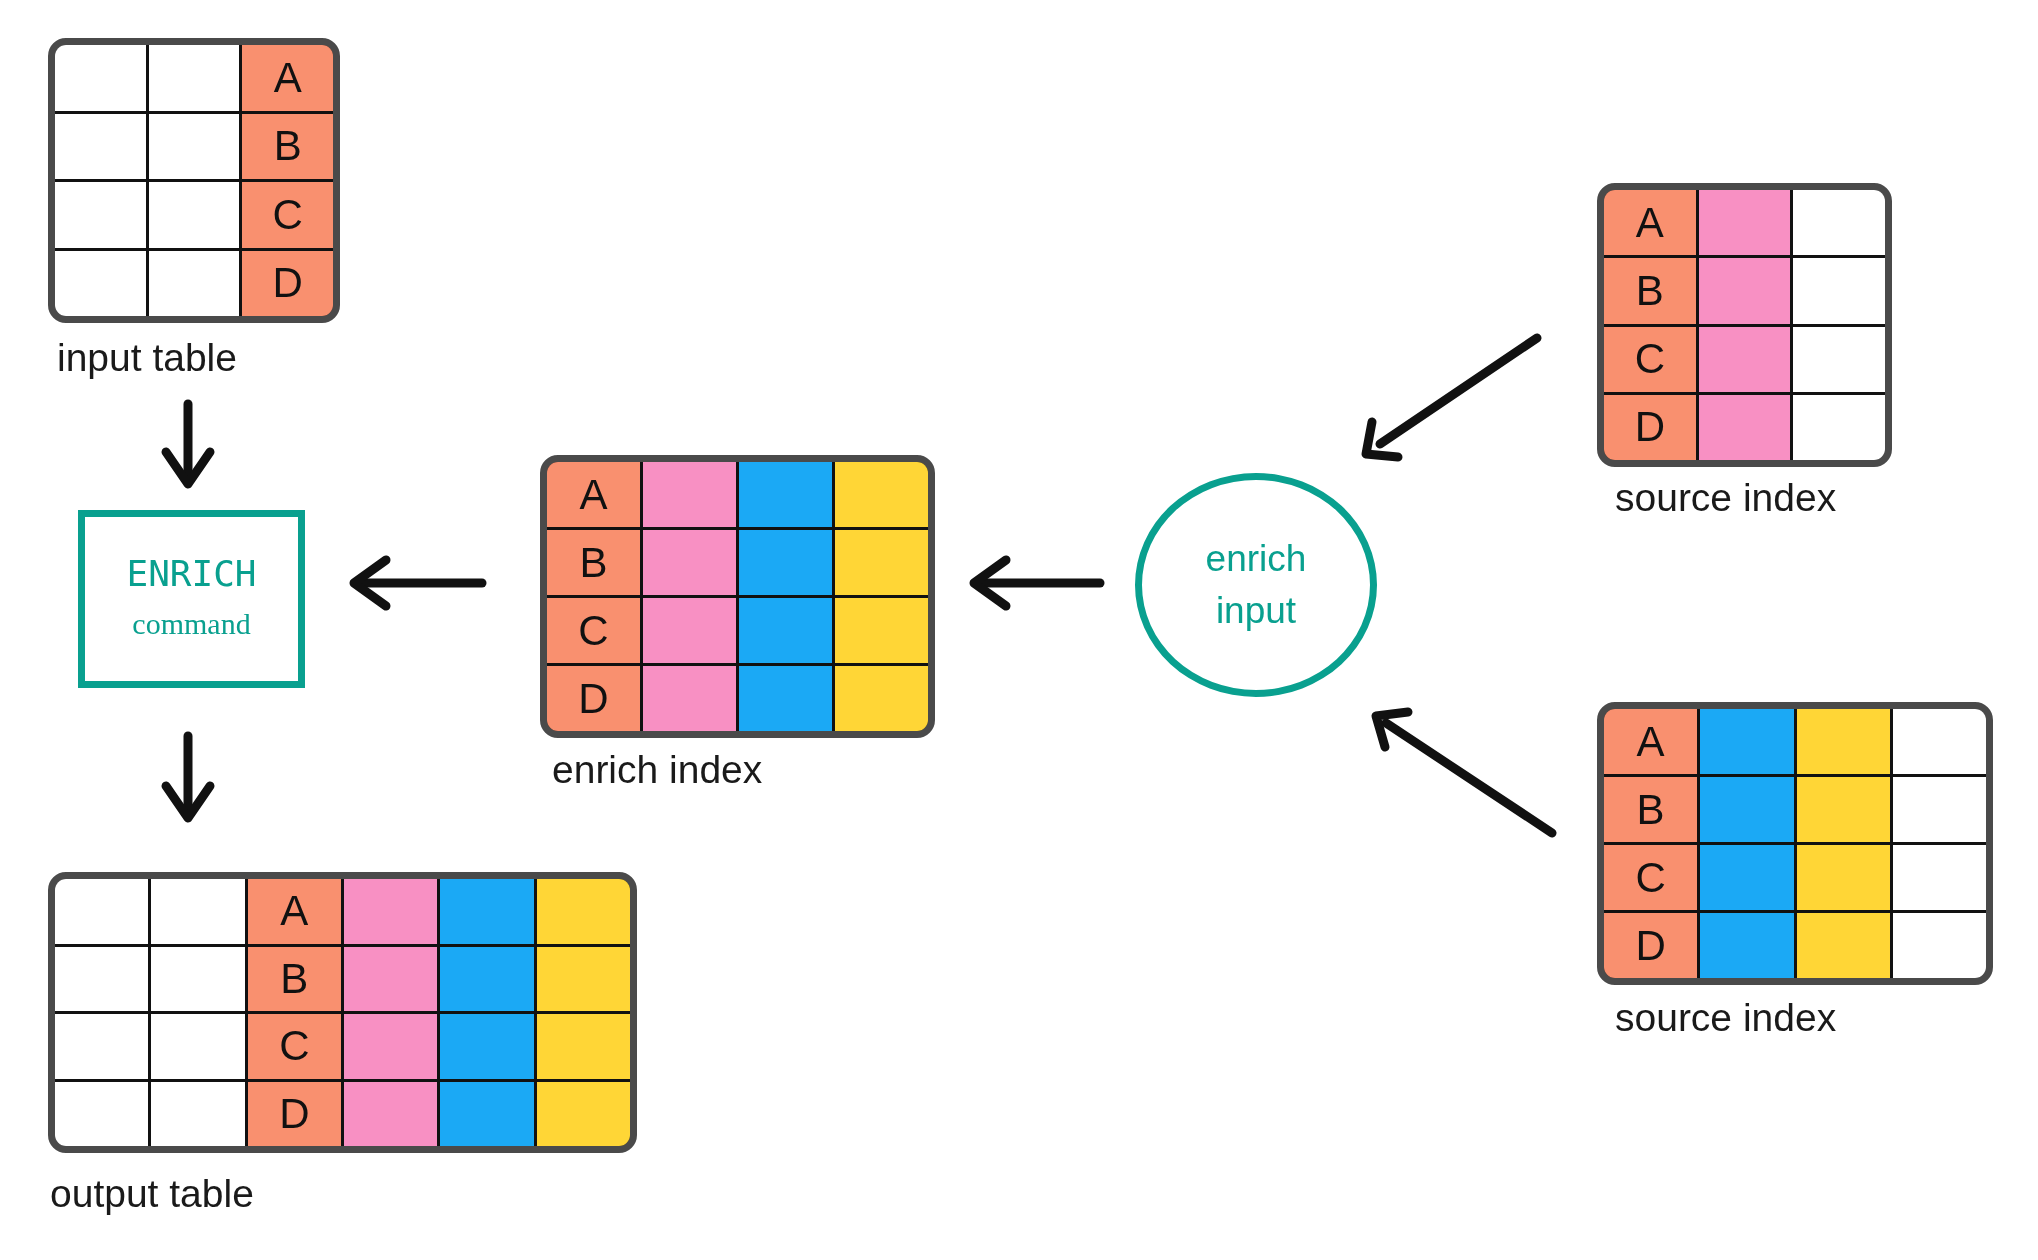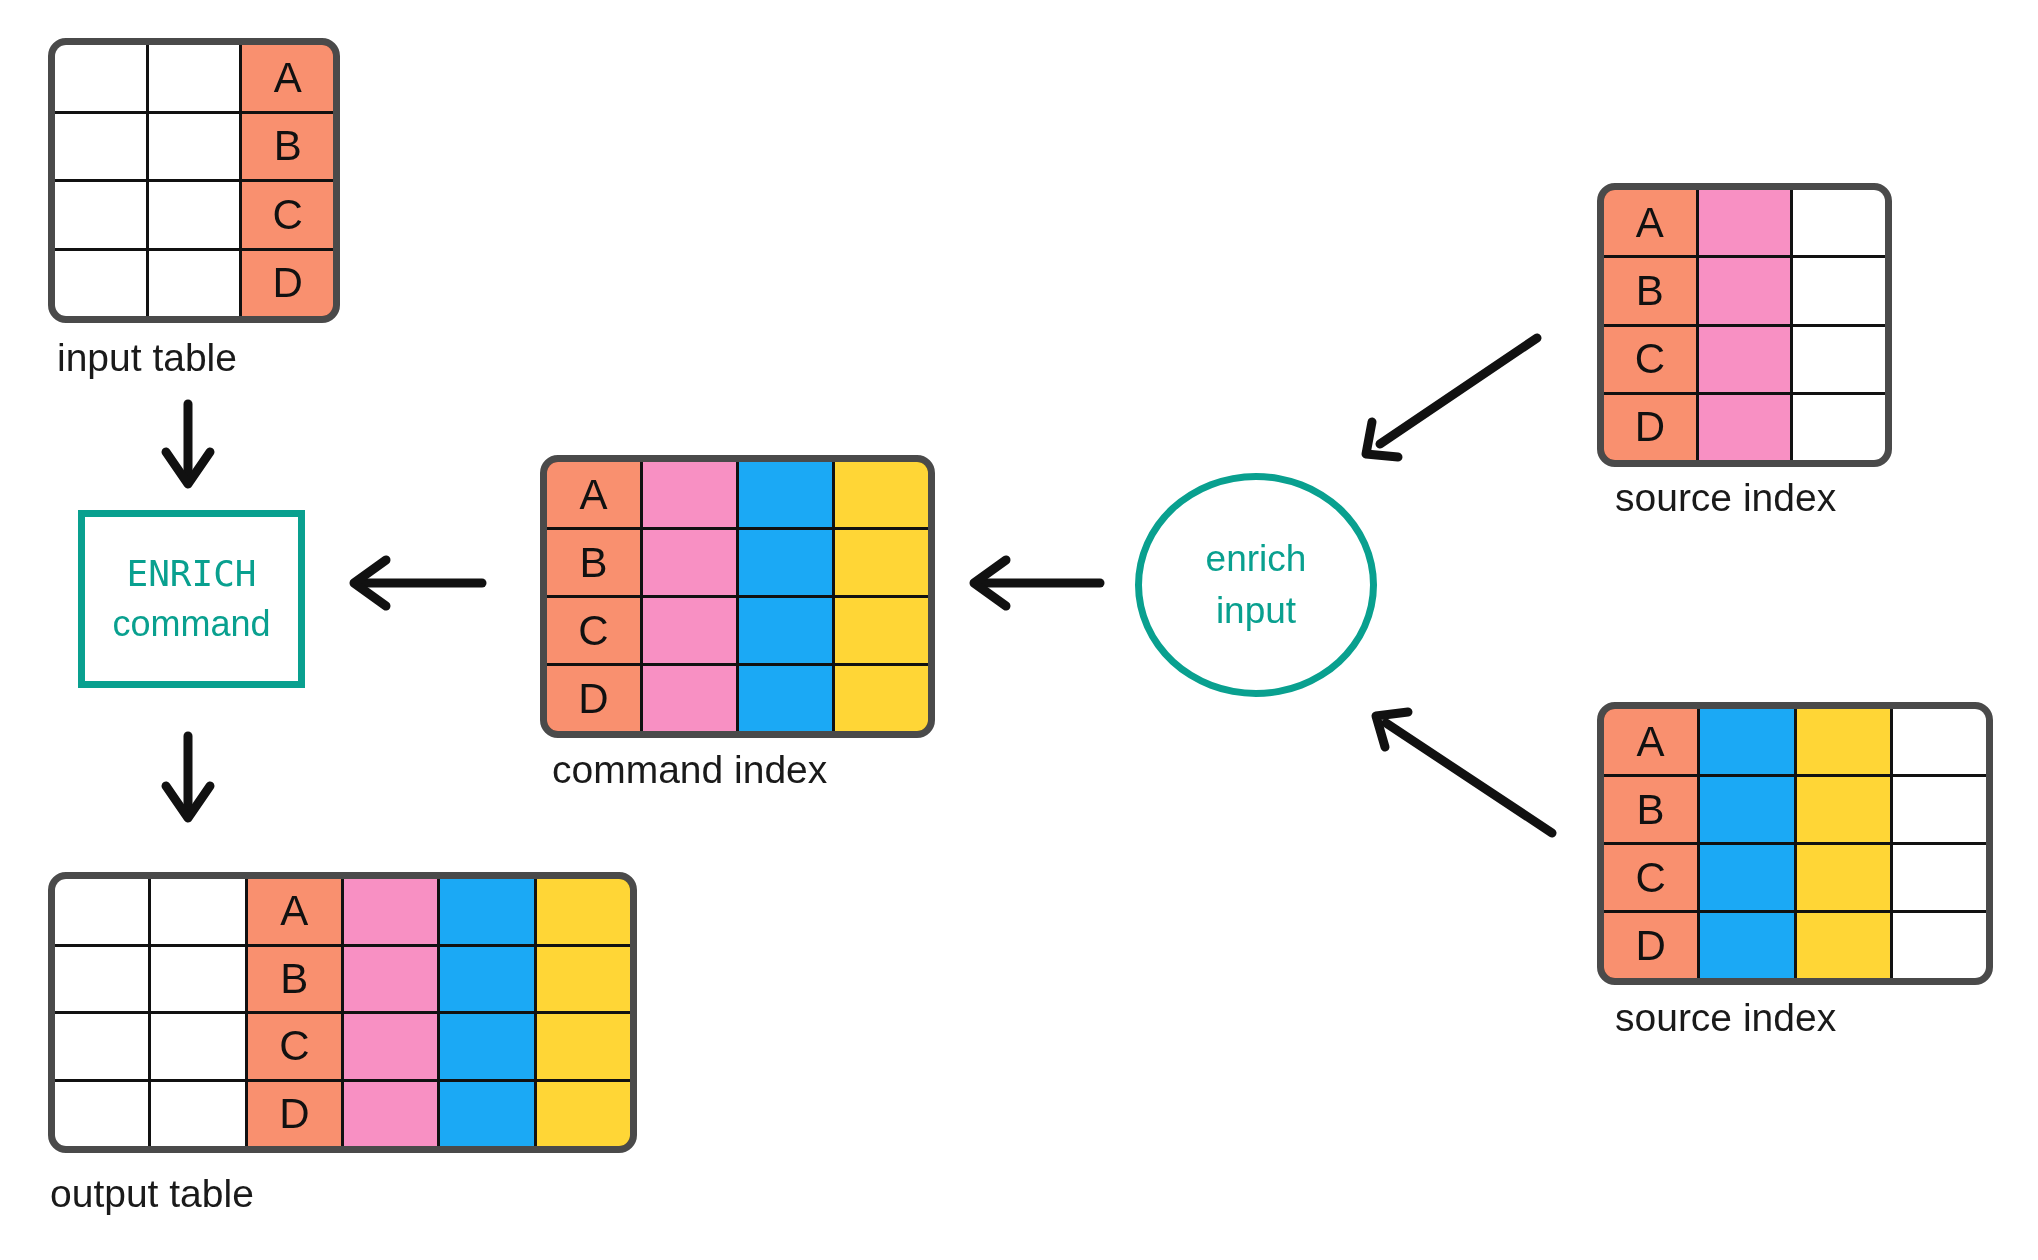--- a/index.html
+++ b/index.html
@@ -54,22 +54,22 @@
     justify-content: center;
     color: var(--teal, #09a08f);
     text-align: center;
   }
   .cmd-line1 {
     font-family: "DejaVu Sans Mono", monospace;
     font-size: 36px;
     line-height: 50px;
   }
   .cmd-line2 {
-    font-family: Liberation Sans, sans-serif;
-    font-size: 36px;
+    font-family: Liberation Serif, serif;
+    font-size: 30px;
     line-height: 50px;
   }
   .policy-circle {
     position: absolute;
     box-sizing: border-box;
     border: 7px solid var(--teal, #09a08f);
     border-radius: 50%;
     background: #ffffff;
     display: flex;
     flex-direction: column;
@@ -173,21 +173,21 @@
       <div class="cell" style="background: rgb(255, 214, 54);"></div>
       <div class="cell" style="background: rgb(249, 144, 111);">C</div>
       <div class="cell" style="background: rgb(248, 144, 195);"></div>
       <div class="cell" style="background: rgb(27, 169, 245);"></div>
       <div class="cell" style="background: rgb(255, 214, 54);"></div>
       <div class="cell" style="background: rgb(249, 144, 111);">D</div>
       <div class="cell" style="background: rgb(248, 144, 195);"></div>
       <div class="cell" style="background: rgb(27, 169, 245);"></div>
       <div class="cell" style="background: rgb(255, 214, 54);"></div>
     </div>
-  <div class="lbl" style="left:552px; top:748px;">command index</div>
+  <div class="lbl" style="left:552px; top:748px;">enrich index</div>
 
   <div class="policy-circle" style="left:1135px; top:473px; width:242px; height:224px;">
     <div>enrich</div>
     <div>input</div>
   </div>
 
   <div class="tbl" style="left: 1597px; top: 183px; width: 295px; height: 284px; grid-template-columns: repeat(3, 1fr); grid-template-rows: repeat(4, 1fr);">
       <div class="cell" style="background: rgb(249, 144, 111);">A</div>
       <div class="cell" style="background: rgb(248, 144, 195);"></div>
       <div class="cell" style="background: rgb(255, 255, 255);"></div>

